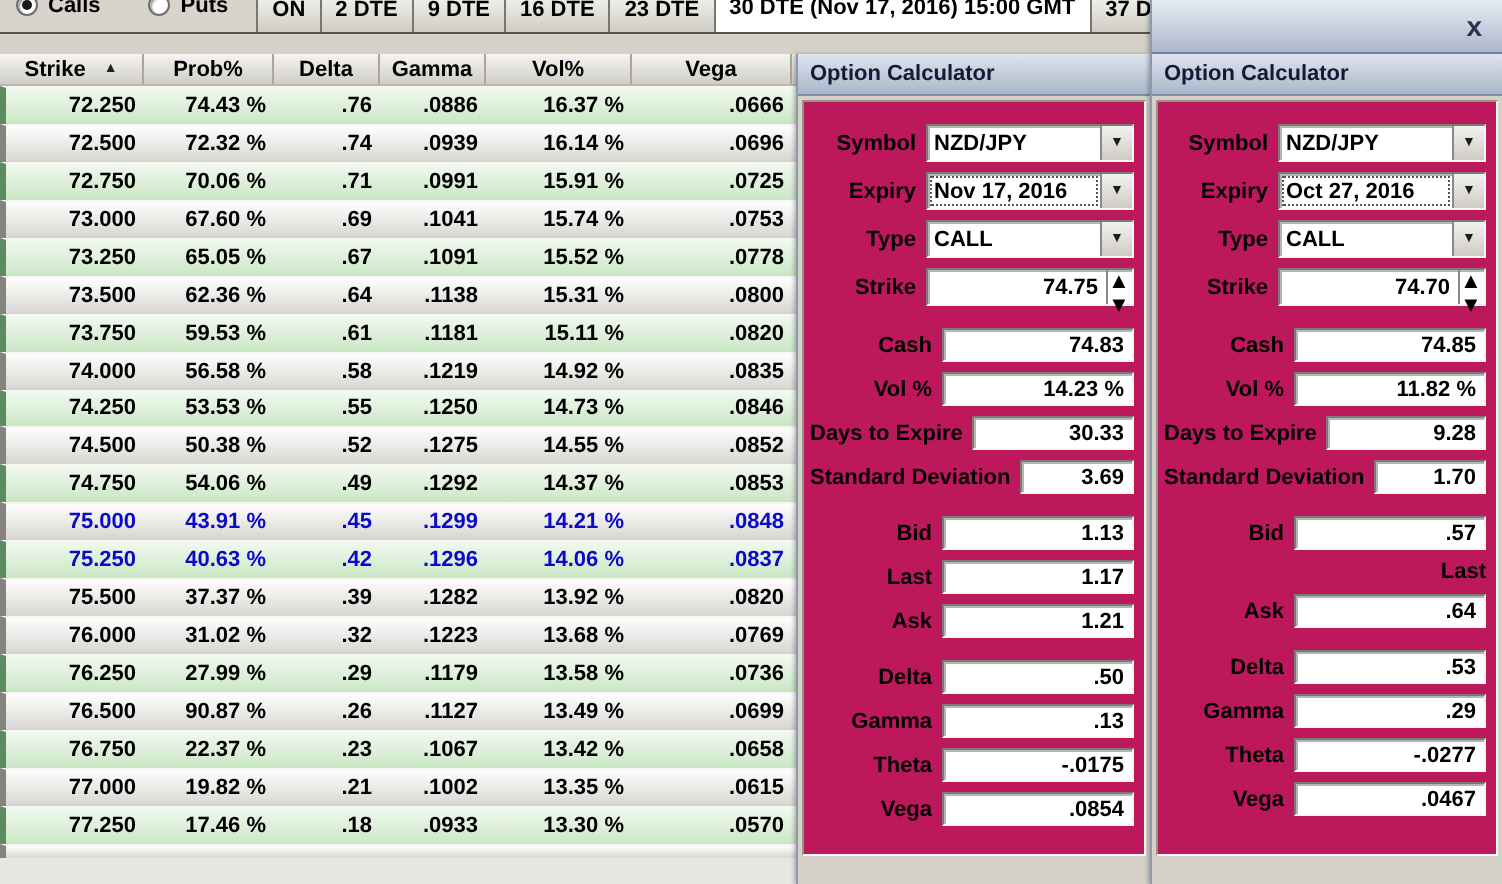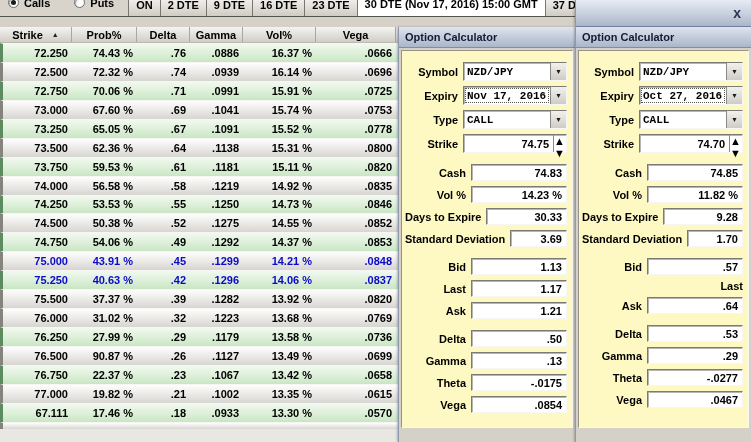--- a/index.html
+++ b/index.html
@@ -39,32 +39,32 @@
 
   
   .panel { position:absolute; background:#d5d1c9; border-left:1px solid #8e99ae; box-shadow:-1px 0 2px rgba(0,0,0,.25); }
   .panel1 { left:398px; top:27px; width:177px; height:415px; z-index:2; }
   .panel2 { left:575px; top:0; width:176px; height:442px; z-index:3; }
   .winbar { height:27px; background:linear-gradient(#e6ecf4 0%,#c6cfdd 55%,#aab6ca 100%);
             border-bottom:1px solid #6f7d9e; display:flex; align-items:center; justify-content:flex-end; padding-right:10px; }
   .close { color:#2b3550; font-size:14px; line-height:12px; font-weight:bold; cursor:default; }
   .caption { height:21px; background:linear-gradient(#dfe5ef 0%,#bec8d8 60%,#aab6ca 100%);
              border-bottom:1px solid #7f8da9; display:flex; align-items:center; padding-left:6px; color:#141a33; }
-  .calcbody { position:absolute; left:2px; right:2px; bottom:14px; background:#fef9c3;
+  .calcbody { position:absolute; left:2px; right:2px; bottom:14px; background:#be185d;
               border:1px solid; border-color:#96938b #f9f8f5 #f9f8f5 #96938b; padding:11px 5px 0 3px; }
   .panel1 .calcbody { top:23px; }
   .panel2 .calcbody { top:50px; }
 
   .frow { display:flex; align-items:center; justify-content:flex-end; gap:5px; margin-bottom:5px; }
   .frow.gap { margin-top:11px; }
   .flabel { color:#000; white-space:nowrap; }
   .sunken { background:#fff; border:1px solid; border-color:#7b7b75 #f6f6f3 #f6f6f3 #7b7b75;
             box-shadow:inset 1px 1px 0 rgba(90,90,85,.45); }
   .combo { display:flex; width:104px; height:19px; }
-  .combo .ctext { flex:1; display:flex; align-items:center; padding-left:3px; color:#000; overflow:hidden;font-family:Liberation Mono, monospace; }
+  .combo .ctext { flex:1; display:flex; align-items:center; padding-left:3px; color:#000; overflow:hidden; }
   .combo.focused .ctext { outline:1px dotted #555; outline-offset:-2px; }
   .combo .cbtn { width:16px; display:flex; align-items:center; justify-content:center;
                  background:linear-gradient(#f2f1ee,#cfccc5); border-left:1px solid #8a8a85; font-size:7px; color:#1a1a1a; }
   .spin { display:flex; width:104px; height:19px; }
   .spin .stext { flex:1; display:flex; align-items:center; justify-content:flex-end; padding-right:4px; color:#000; }
   .spin .sbtns { width:13px; display:flex; flex-direction:column; border-left:1px solid #8a8a85; }
   .outbox { width:96px; height:17px; display:flex; align-items:center; justify-content:flex-end;
             padding-right:4px; color:#000; }
 </style>
 </head>
@@ -253,21 +253,21 @@
         </div>
         <div class="trow odd">
           <div class="tc">77.000</div>
           <div class="tc">19.82 %</div>
           <div class="tc">.21</div>
           <div class="tc">.1002</div>
           <div class="tc">13.35 %</div>
           <div class="tc">.0615</div>
         </div>
         <div class="trow even">
-          <div class="tc">67.111</div>
+          <div class="tc">77.250</div>
           <div class="tc">17.46 %</div>
           <div class="tc">.18</div>
           <div class="tc">.0933</div>
           <div class="tc">13.30 %</div>
           <div class="tc">.0570</div>
         </div>
         <div class="trow odd partial"></div>
       </div>
   </div>
 

